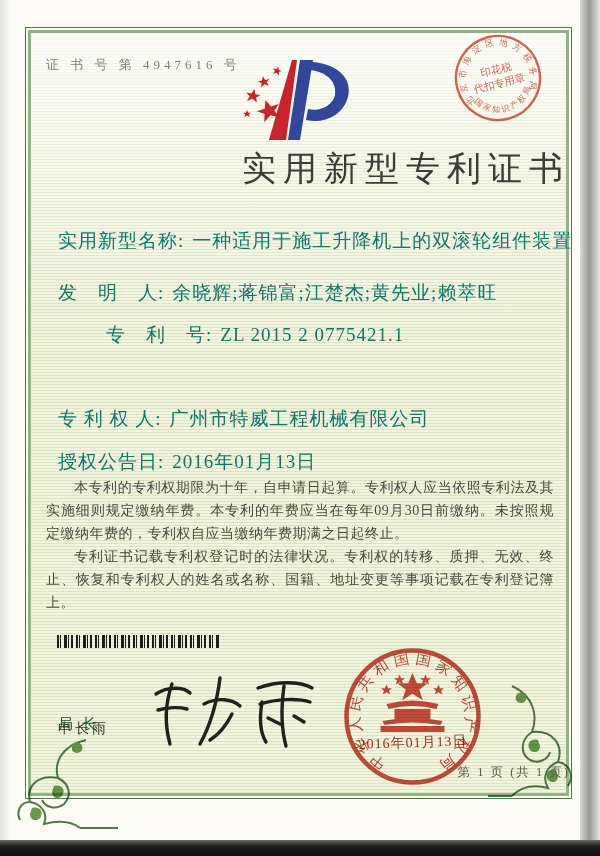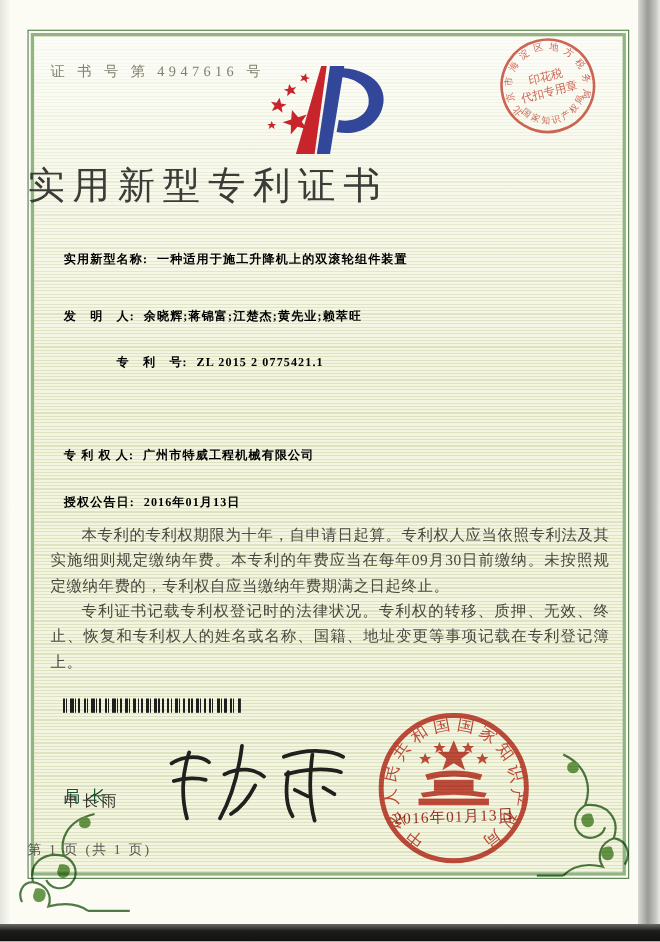--- a/index.html
+++ b/index.html
@@ -38,23 +38,23 @@
       linear-gradient(180deg, rgba(255,255,255,.78) 0%, rgba(255,255,255,.28) 20%, rgba(255,255,255,0) 38%),
       repeating-linear-gradient(180deg, rgba(170,184,120,.30) 0 1px, rgba(0,0,0,0) 1px 3px);
   }
   .cert-no{
     position:absolute;left:46px;top:56px;
     font-size:13px;letter-spacing:4px;color:#81816f;text-align:center;
   }
   .logo{position:absolute;left:236px;top:54px;width:128px;height:90px;}
   .title{
     position:absolute;left:25px;top:146px;width:545px;
-    text-align:left;font-size:34px;letter-spacing:7px;color:#3b3b37;
-  }
-  .field-row{position:absolute;left:58px;font-size:11px;color:#000000;white-space:nowrap;font-weight:bold;}
+    text-align:right;font-size:34px;letter-spacing:7px;color:#3b3b37;
+  }
+  .field-row{position:absolute;left:58px;font-size:19px;color:#0f766e;white-space:nowrap;}
   .field-row .lbl{letter-spacing:1px;}
   .field-row .val{margin-left:8px;letter-spacing:1px;}
   .row-0{top:228px;}
   .row-1{top:280px;}
   .row-2{top:322px;margin-left:48px;}
   .row-3{top:364px;}
   .row-4{top:406px;}
   .row-5{top:449px;text-align:center;}
   .body-text{
     position:absolute;left:46px;top:476px;width:508px;
@@ -84,21 +84,21 @@
   .seal{position:absolute;left:340px;top:644px;width:145px;height:145px;
     opacity:.9;mix-blend-mode:multiply;}
   .seal-date{
     position:absolute;left:338px;top:734px;width:150px;text-align:center;
     font-size:14px;letter-spacing:1px;color:#a8362a;
     transform:rotate(-2deg);mix-blend-mode:multiply;
   }
   .stamp{position:absolute;left:451px;top:31px;width:94px;height:94px;
     transform:rotate(-14deg);opacity:.85;mix-blend-mode:multiply;}
   .footer{
-    position:absolute;left:25px;top:764px;width:545px;text-align:left;
+    position:absolute;left:25px;top:764px;width:545px;text-align:right;
     font-size:12.5px;letter-spacing:2px;color:#58584e;
   }
   .flourish{position:absolute;mix-blend-mode:multiply;}
   .flourish-left{left:14px;top:734px;width:108px;height:100px;}
   .flourish-right{left:486px;top:682px;width:96px;height:120px;transform:scaleX(-1);}
 </style>
 </head>
 <body>
 
 <div class="paper">

